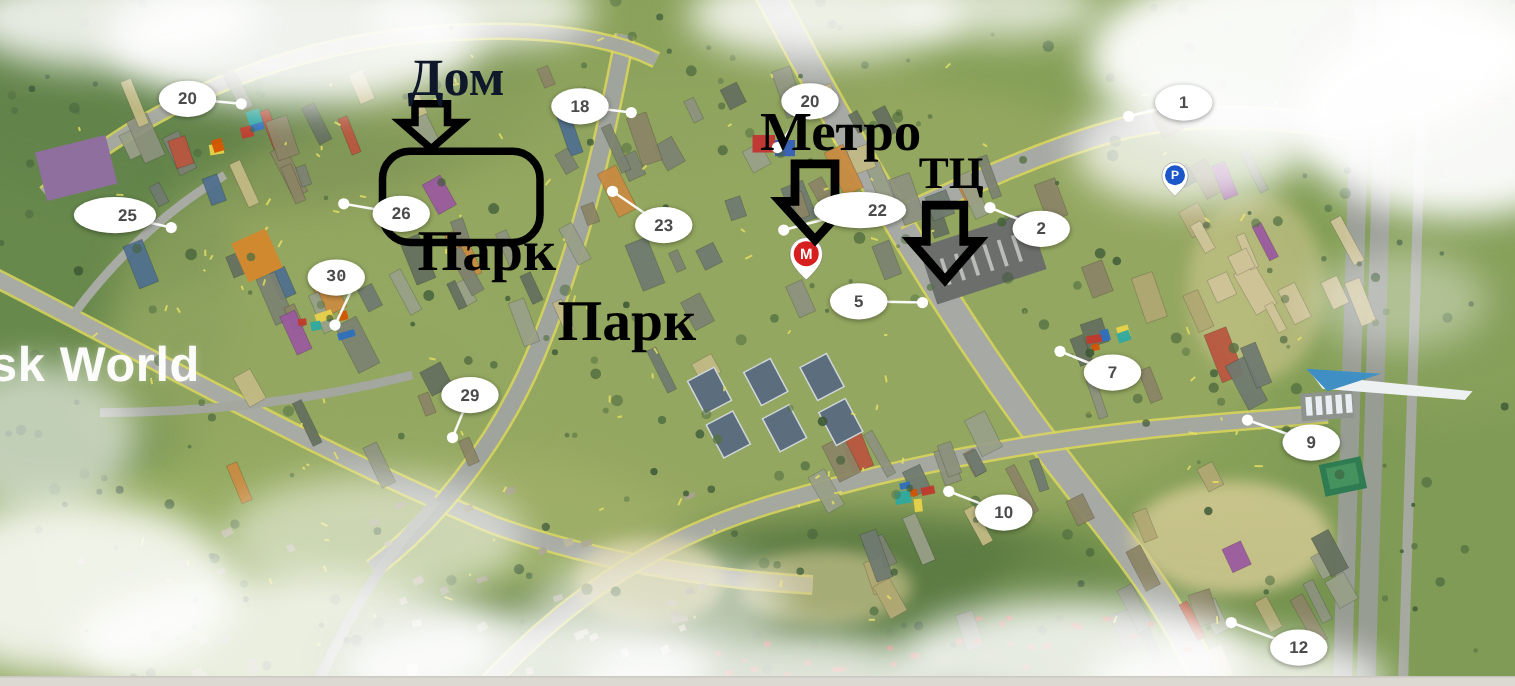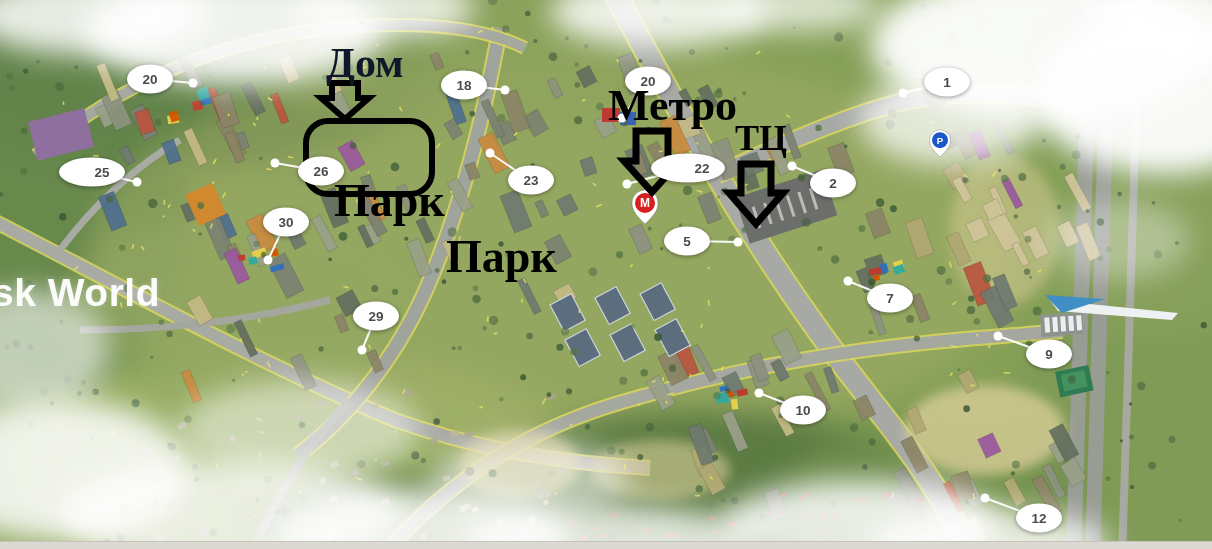--- a/index.html
+++ b/index.html
@@ -822,21 +822,21 @@
     L 636 161 Z" fill="none" stroke="#000000" stroke-width="7" stroke-linejoin="miter"></path>
       <path d="M 741 164 L 771 164 L 771 193
     L 783 193 L 756 224 L 729 193
     L 741 193 Z" fill="none" stroke="#000000" stroke-width="7" stroke-linejoin="miter"></path>
     </svg>
   <div class="watermark">sk World</div>
   <div id="markers">
       <div class="marker" style="left: 150px; top: 79px;">20</div>
       <div class="marker" style="left: 92px; top: 172px; padding-left: 20px;">25</div>
       <div class="marker" style="left: 321px; top: 171px;">26</div>
-      <div class="marker" style="left: 286px; top: 222px;">30</div>
+      <div class="marker" style="left: 269px; top: 222px; font-family: Liberation Mono, monospace;">30</div>
       <div class="marker" style="left: 376px; top: 316px;">29</div>
       <div class="marker" style="left: 464px; top: 85px;">18</div>
       <div class="marker" style="left: 531px; top: 180px;">23</div>
       <div class="marker" style="left: 648px; top: 81px;">20</div>
       <div class="marker" style="left: 688px; top: 168px; padding-left: 28px;">22</div>
       <div class="marker" style="left: 687px; top: 241px;">5</div>
       <div class="marker" style="left: 833px; top: 183px;">2</div>
       <div class="marker" style="left: 947px; top: 82px;">1</div>
       <div class="marker" style="left: 890px; top: 298px;">7</div>
       <div class="marker" style="left: 1049px; top: 354px;">9</div>

